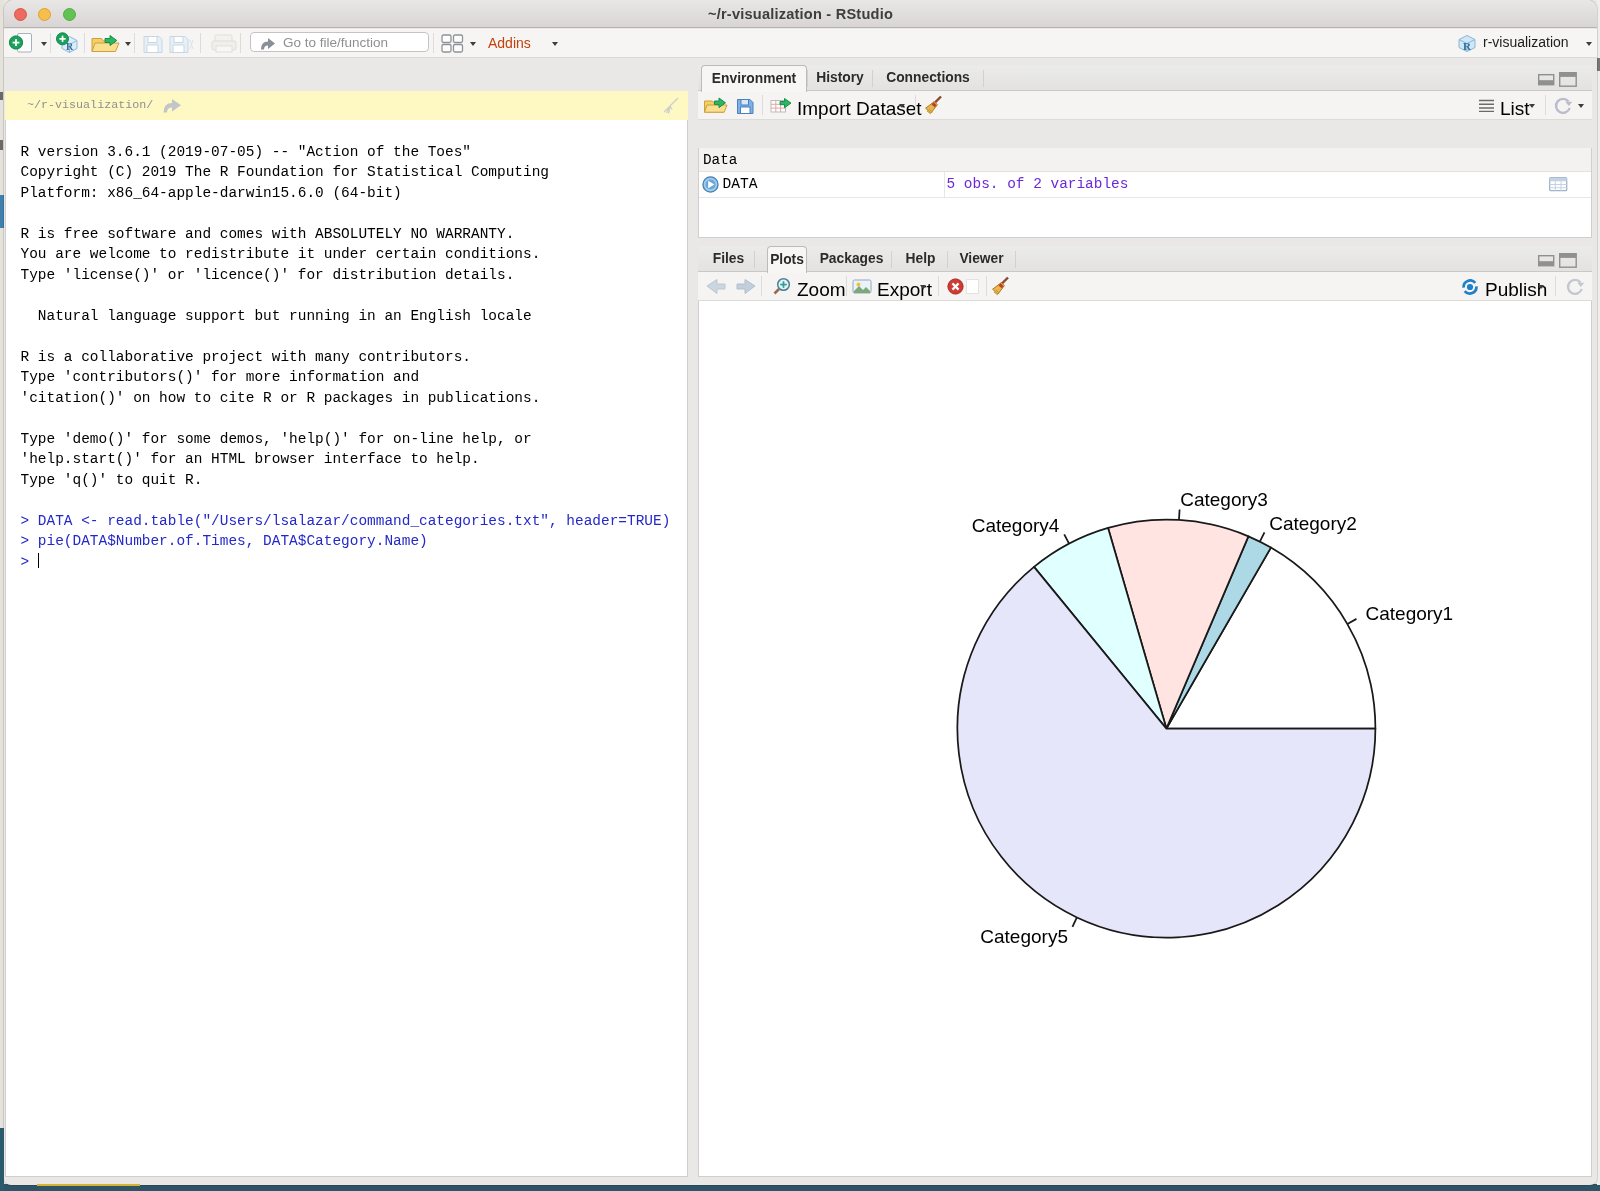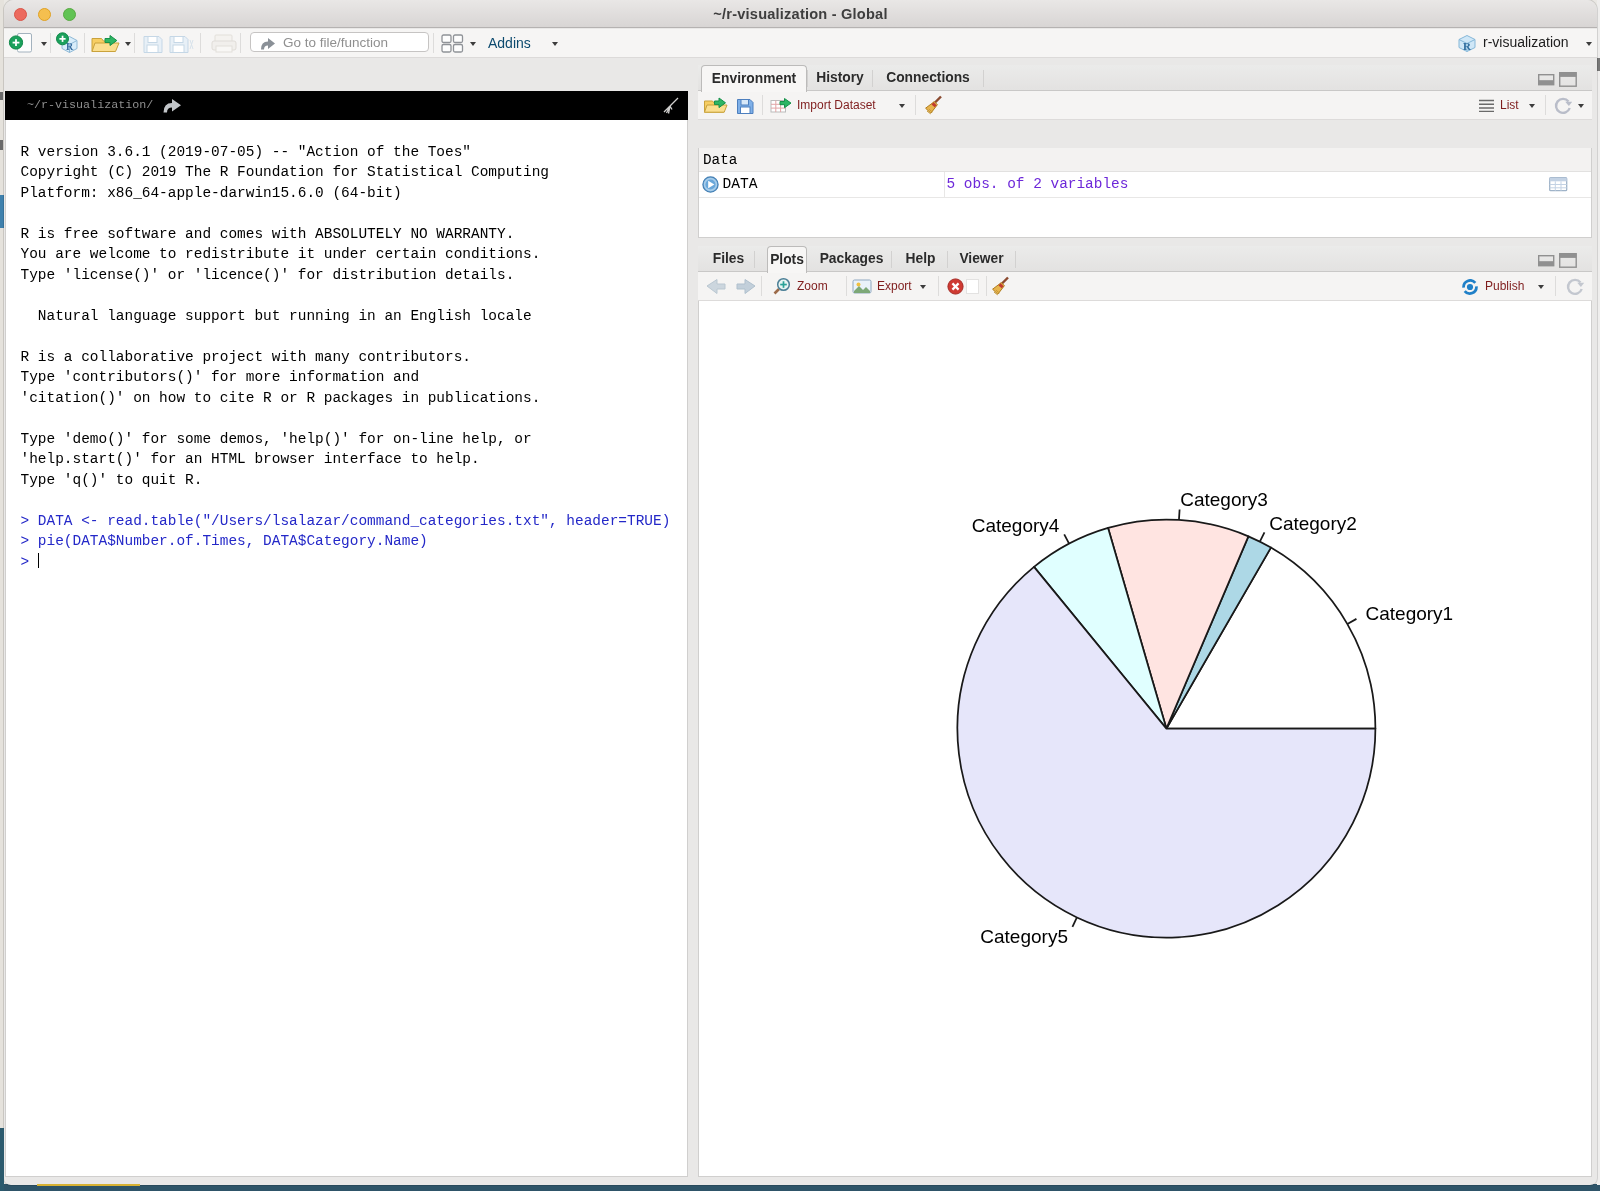--- a/index.html
+++ b/index.html
@@ -15,21 +15,21 @@
 .sep { position:absolute; top:4px; width:1px; height:20px; background:#dddcdb; }
 .caret { position:absolute; width:0; height:0; border-left:3.5px solid transparent; border-right:3.5px solid transparent; border-top:4.5px solid #3c3c3c; }
 .gotobox { position:absolute; left:246px; top:3px; width:179px; height:20px; background:#fff; border:1px solid #c6c4c3; border-radius:4px; color:#8f8f8f; font-size:13.5px; }
 .panel { position:absolute; background:#e9e8e7; }
 .tabbar { position:absolute; left:0; top:0; width:100%; height:26px; background:linear-gradient(#ebebea,#e3e2e1); border-bottom:1px solid #c9c8c7; }
 .tab { position:absolute; top:0; height:26px; font-size:13.8px; font-weight:bold; color:#2b2b2b; text-align:center; line-height:26px; }
 .tab.active { background:#f7f6f5; border:1px solid #bcbbba; border-bottom:none; border-radius:4px 4px 0 0; height:27px; z-index:2; }
 .tab .x { font-weight:normal; color:#9a9a9a; font-size:13px; }
 .tsep { position:absolute; top:5px; width:1px; height:17px; background:#d2d1d0; }
 .rowbar { position:absolute; left:0; width:100%; background:#f5f4f3; border-bottom:1px solid #dddbda; }
-.btxt { font-size:12px; color:#7f1d1d; position:absolute; }
+.btxt { font-size:19px; color:#000000; position:absolute; }
 .mono { font-family:"Liberation Mono", monospace; }
 pre.console { position:absolute; left:15.5px; top:76.6px; font-family:"Liberation Mono", monospace; font-size:14.45px; line-height:20.5px; color:#000; letter-spacing:0; }
 pre.console .b { color:#2428c8; }
 .cursor { display:inline-block; width:1.5px; height:15px; background:#000; vertical-align:-2px; }
 svg.pie text { font-family:"Liberation Sans", sans-serif; font-size:19px; fill:#000; }
 </style>
 </head>
 <body>
 
 <div class="abs" style="left:0;top:0;width:4px;height:1130px;background:#e5e2dc"></div>
@@ -40,21 +40,21 @@
 <div class="abs" style="left:0;top:195px;width:4px;height:33px;background:#3f81ad"></div>
 <div class="abs" style="left:1597px;top:0;width:3px;height:1185px;background:#efeeed"></div>
 <div class="abs" style="left:1597px;top:58px;width:3px;height:13px;background:#777"></div>
 <div class="abs" style="left:37px;top:1184px;width:103px;height:2px;background:#d8b233;z-index:5"></div>
 
 <div class="win">
   <div class="titlebar">
     <div class="tl" style="left:9.8px;background:#ec6a5e;border:1px solid #d95448"></div>
     <div class="tl" style="left:34.3px;background:#f5bf4f;border:1px solid #dfa123"></div>
     <div class="tl" style="left:58.8px;background:#61c354;border:1px solid #58a942"></div>
-    <div class="title">~/r-visualization - Global</div>
+    <div class="title">~/r-visualization - RStudio</div>
   </div>
   <div class="toolbar">
     <svg class="abs" style="left:4px;top:3px" width="27" height="23">
       <rect x="9.5" y="1.5" width="14" height="18.5" rx="1.5" fill="#fdfdfd" stroke="#a3b2be"></rect>
       <circle cx="8" cy="10.5" r="6.6" fill="#1ba15c" stroke="#0e8747"></circle>
       <rect x="4.6" y="9.7" width="6.8" height="1.8" fill="#fff"></rect>
       <rect x="7.1" y="7.2" width="1.8" height="6.8" fill="#fff"></rect>
     </svg>
     <div class="caret" style="left:37px;top:13px;"></div>
     <div class="sep" style="left:46px;"></div>
@@ -101,33 +101,33 @@
     <div class="sep" style="left:429px;"></div>
     <svg class="abs" style="left:437px;top:5px" width="24" height="20">
       <g fill="#fdfdfd" stroke="#8f9297" stroke-width="1.3">
         <rect x="1" y="1" width="9" height="7.5" rx="1.5"></rect>
         <rect x="12.5" y="1" width="9" height="7.5" rx="1.5"></rect>
         <rect x="1" y="10.5" width="9" height="7.5" rx="1.5"></rect>
         <rect x="12.5" y="10.5" width="9" height="7.5" rx="1.5"></rect>
       </g>
     </svg>
     <div class="caret" style="left:466px;top:13px;"></div>
-    <span class="abs" style="left:484px;top:6px;font-size:14px;color:#0c4a6e;">Addins</span>
+    <span class="abs" style="left:484px;top:6px;font-size:14px;color:#c2410c;">Addins</span>
     <div class="caret" style="left:548px;top:13px;"></div>
     <svg class="abs" style="left:1452px;top:4px" width="22" height="21">
       <path d="M3,6.5 L11,2.5 L19,6.5 L19,14.5 L11,18.5 L3,14.5 Z" fill="#cfe7f7" stroke="#85b7d8"></path>
       <path d="M3,6.5 L11,10.5 L19,6.5 M11,10.5 L11,18.5" fill="none" stroke="#85b7d8"></path>
       <text x="11" y="16.5" text-anchor="middle" style="font-family:'Liberation Serif',serif;font-size:11px;font-weight:bold;fill:#2f6d9e">R</text>
     </svg>
     <span class="abs" style="left:1479px;top:5px;font-size:14px;color:#1d1d1d;">r-visualization</span>
     <div class="caret" style="left:1582px;top:13px;"></div>
   </div>
 
   <div class="panel" style="left:1px;top:65px;width:683px;height:1112px;">
-    <div class="rowbar" style="top:26px;height:43px;background:#000000;border-bottom:1px solid #e0dedd;">
+    <div class="rowbar" style="top:26px;height:43px;background:#fef9c3;border-bottom:1px solid #e0dedd;">
       <span class="mono" style="position:absolute;left:22px;top:7px;font-size:11.7px;color:#8f8f8f;">~/r-visualization/</span>
       <svg class="abs" style="left:156px;top:6px" width="23" height="17">
         <path d="M2.5,15.5 Q2.5,6 11,6 L11,2 L20,8.3 L11,14.6 L11,10.6 Q6,10.6 6,15.5 Z" fill="#c2c5c9"></path>
       </svg>
       <svg class="abs" style="left:656px;top:5px" width="20" height="19">
         <g stroke="#cfcecd" fill="none" stroke-width="1.3">
           <line x1="17" y1="2" x2="9" y2="10"></line>
           <path d="M9,10 L3,16 M9,10 L5.5,17 M9,10 L7.5,17.5 M9,10 L11,13.5"></path>
         </g>
       </svg>

